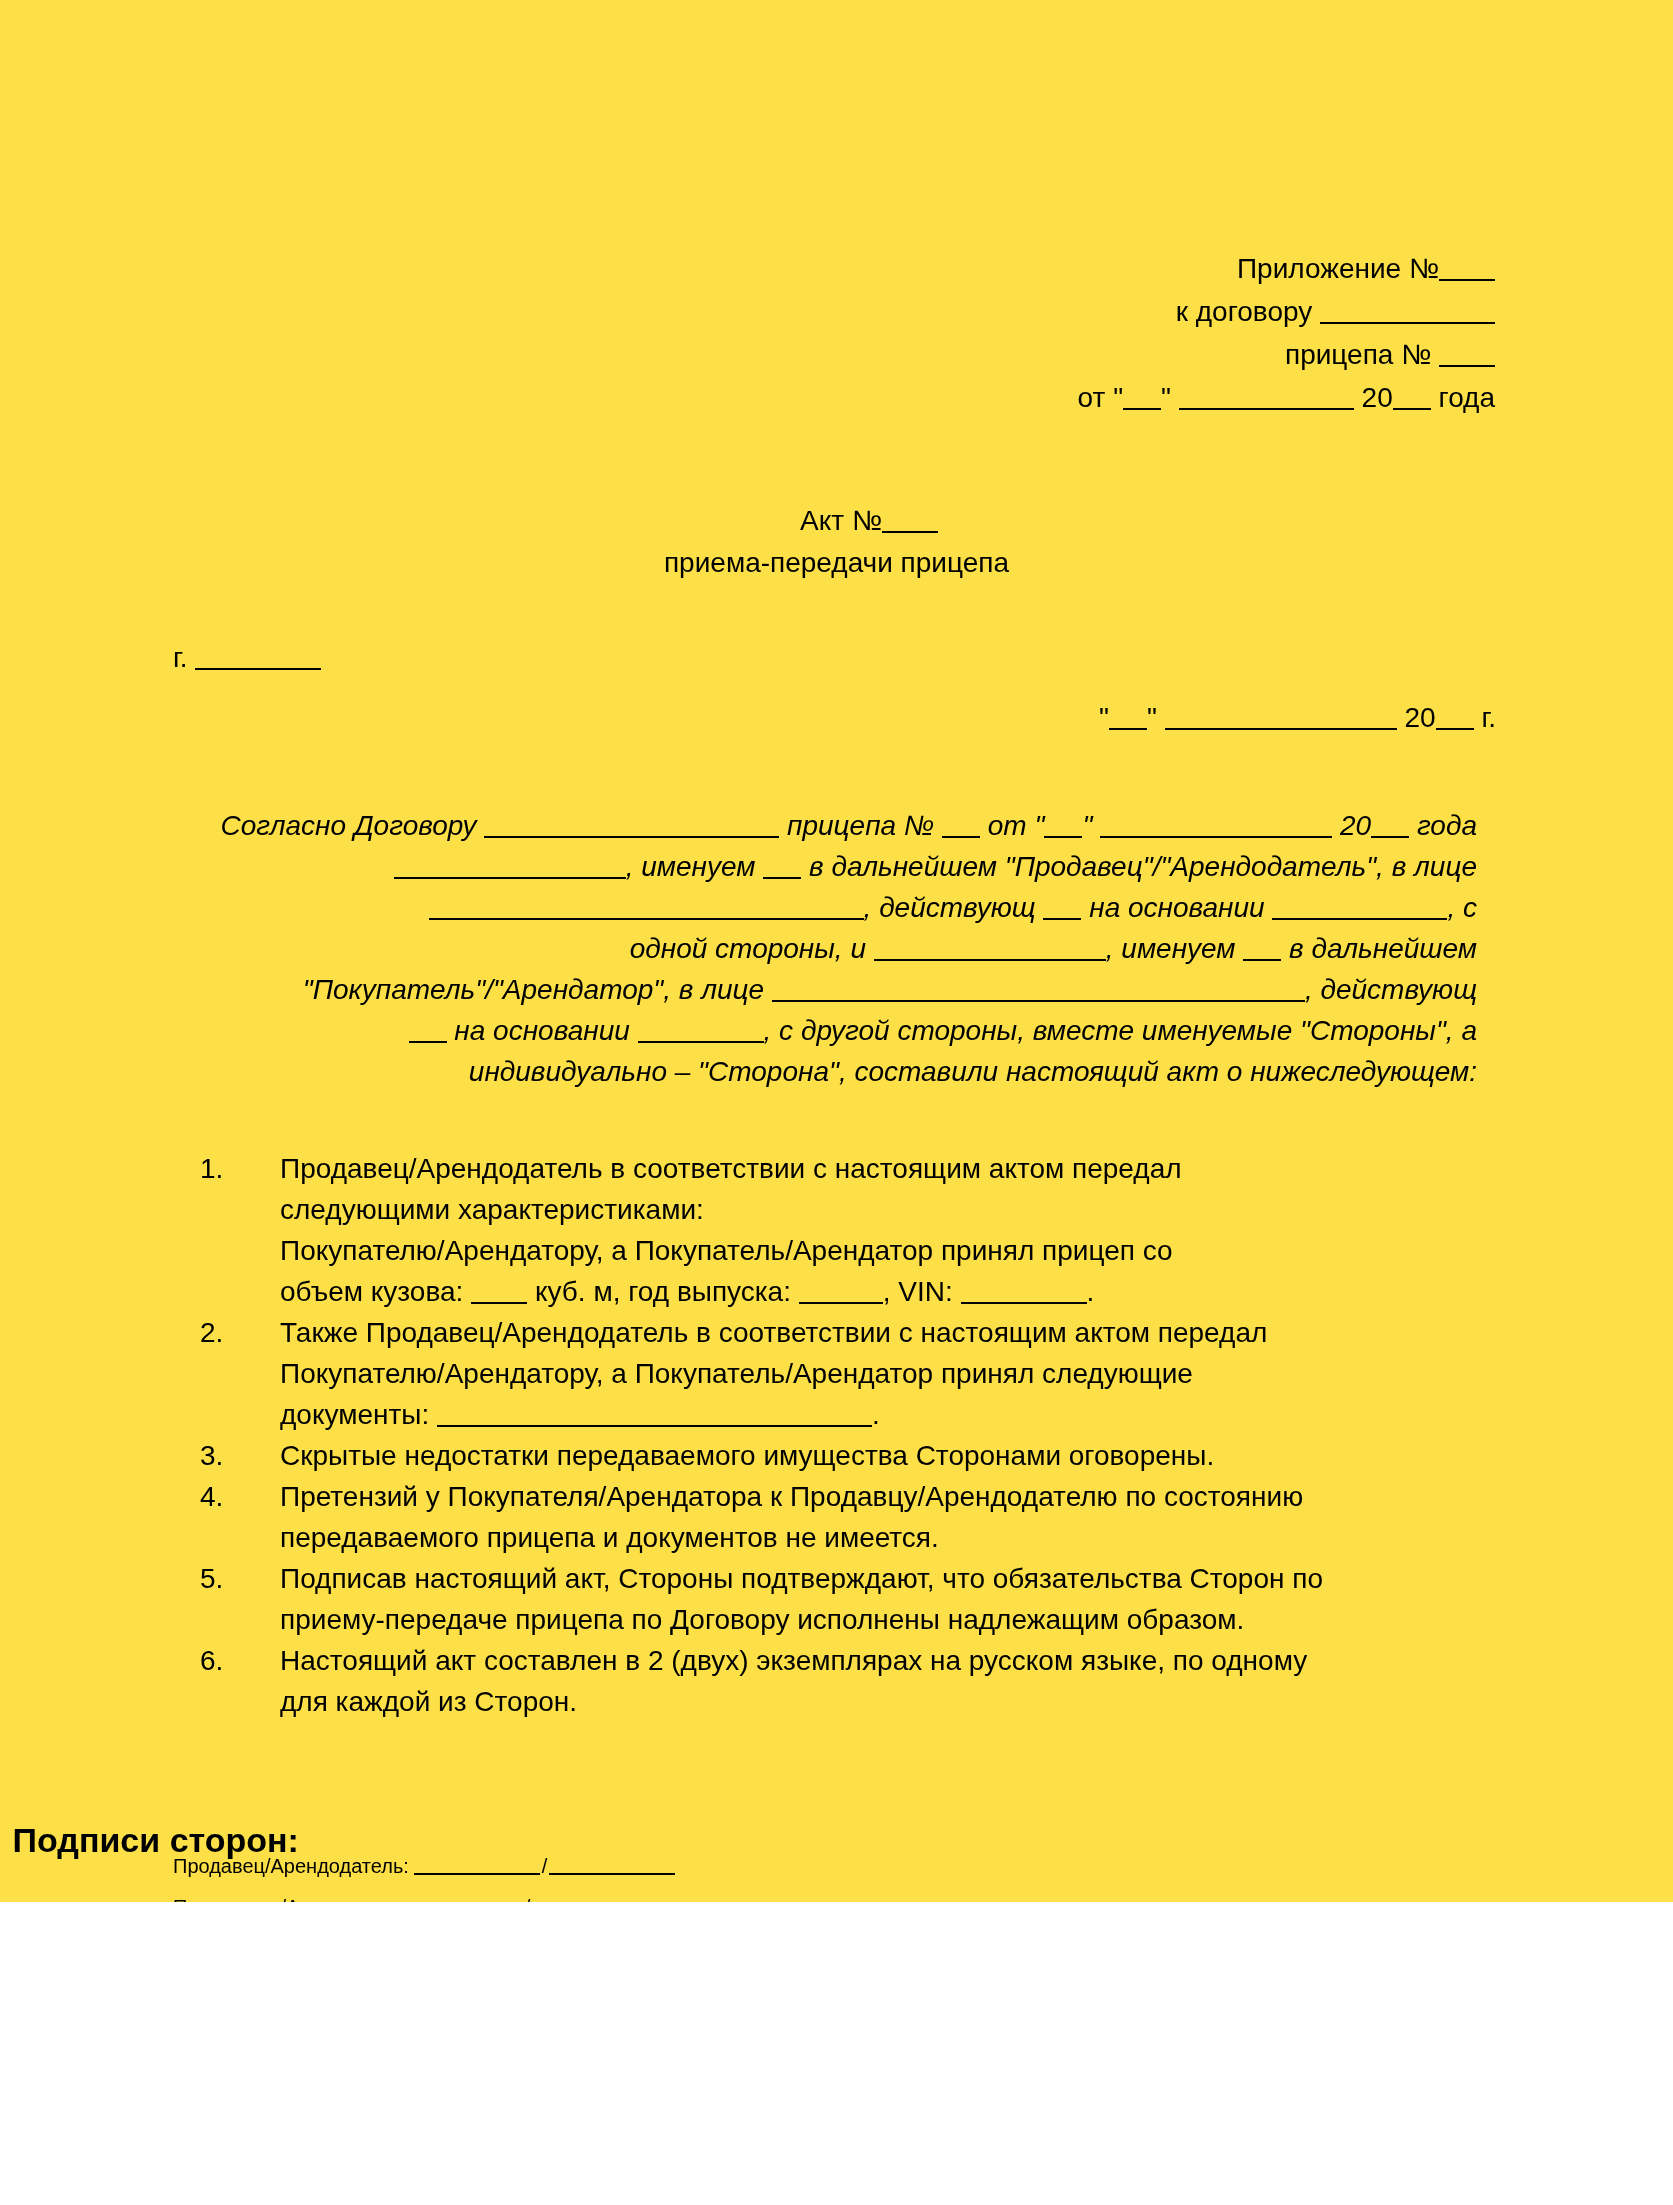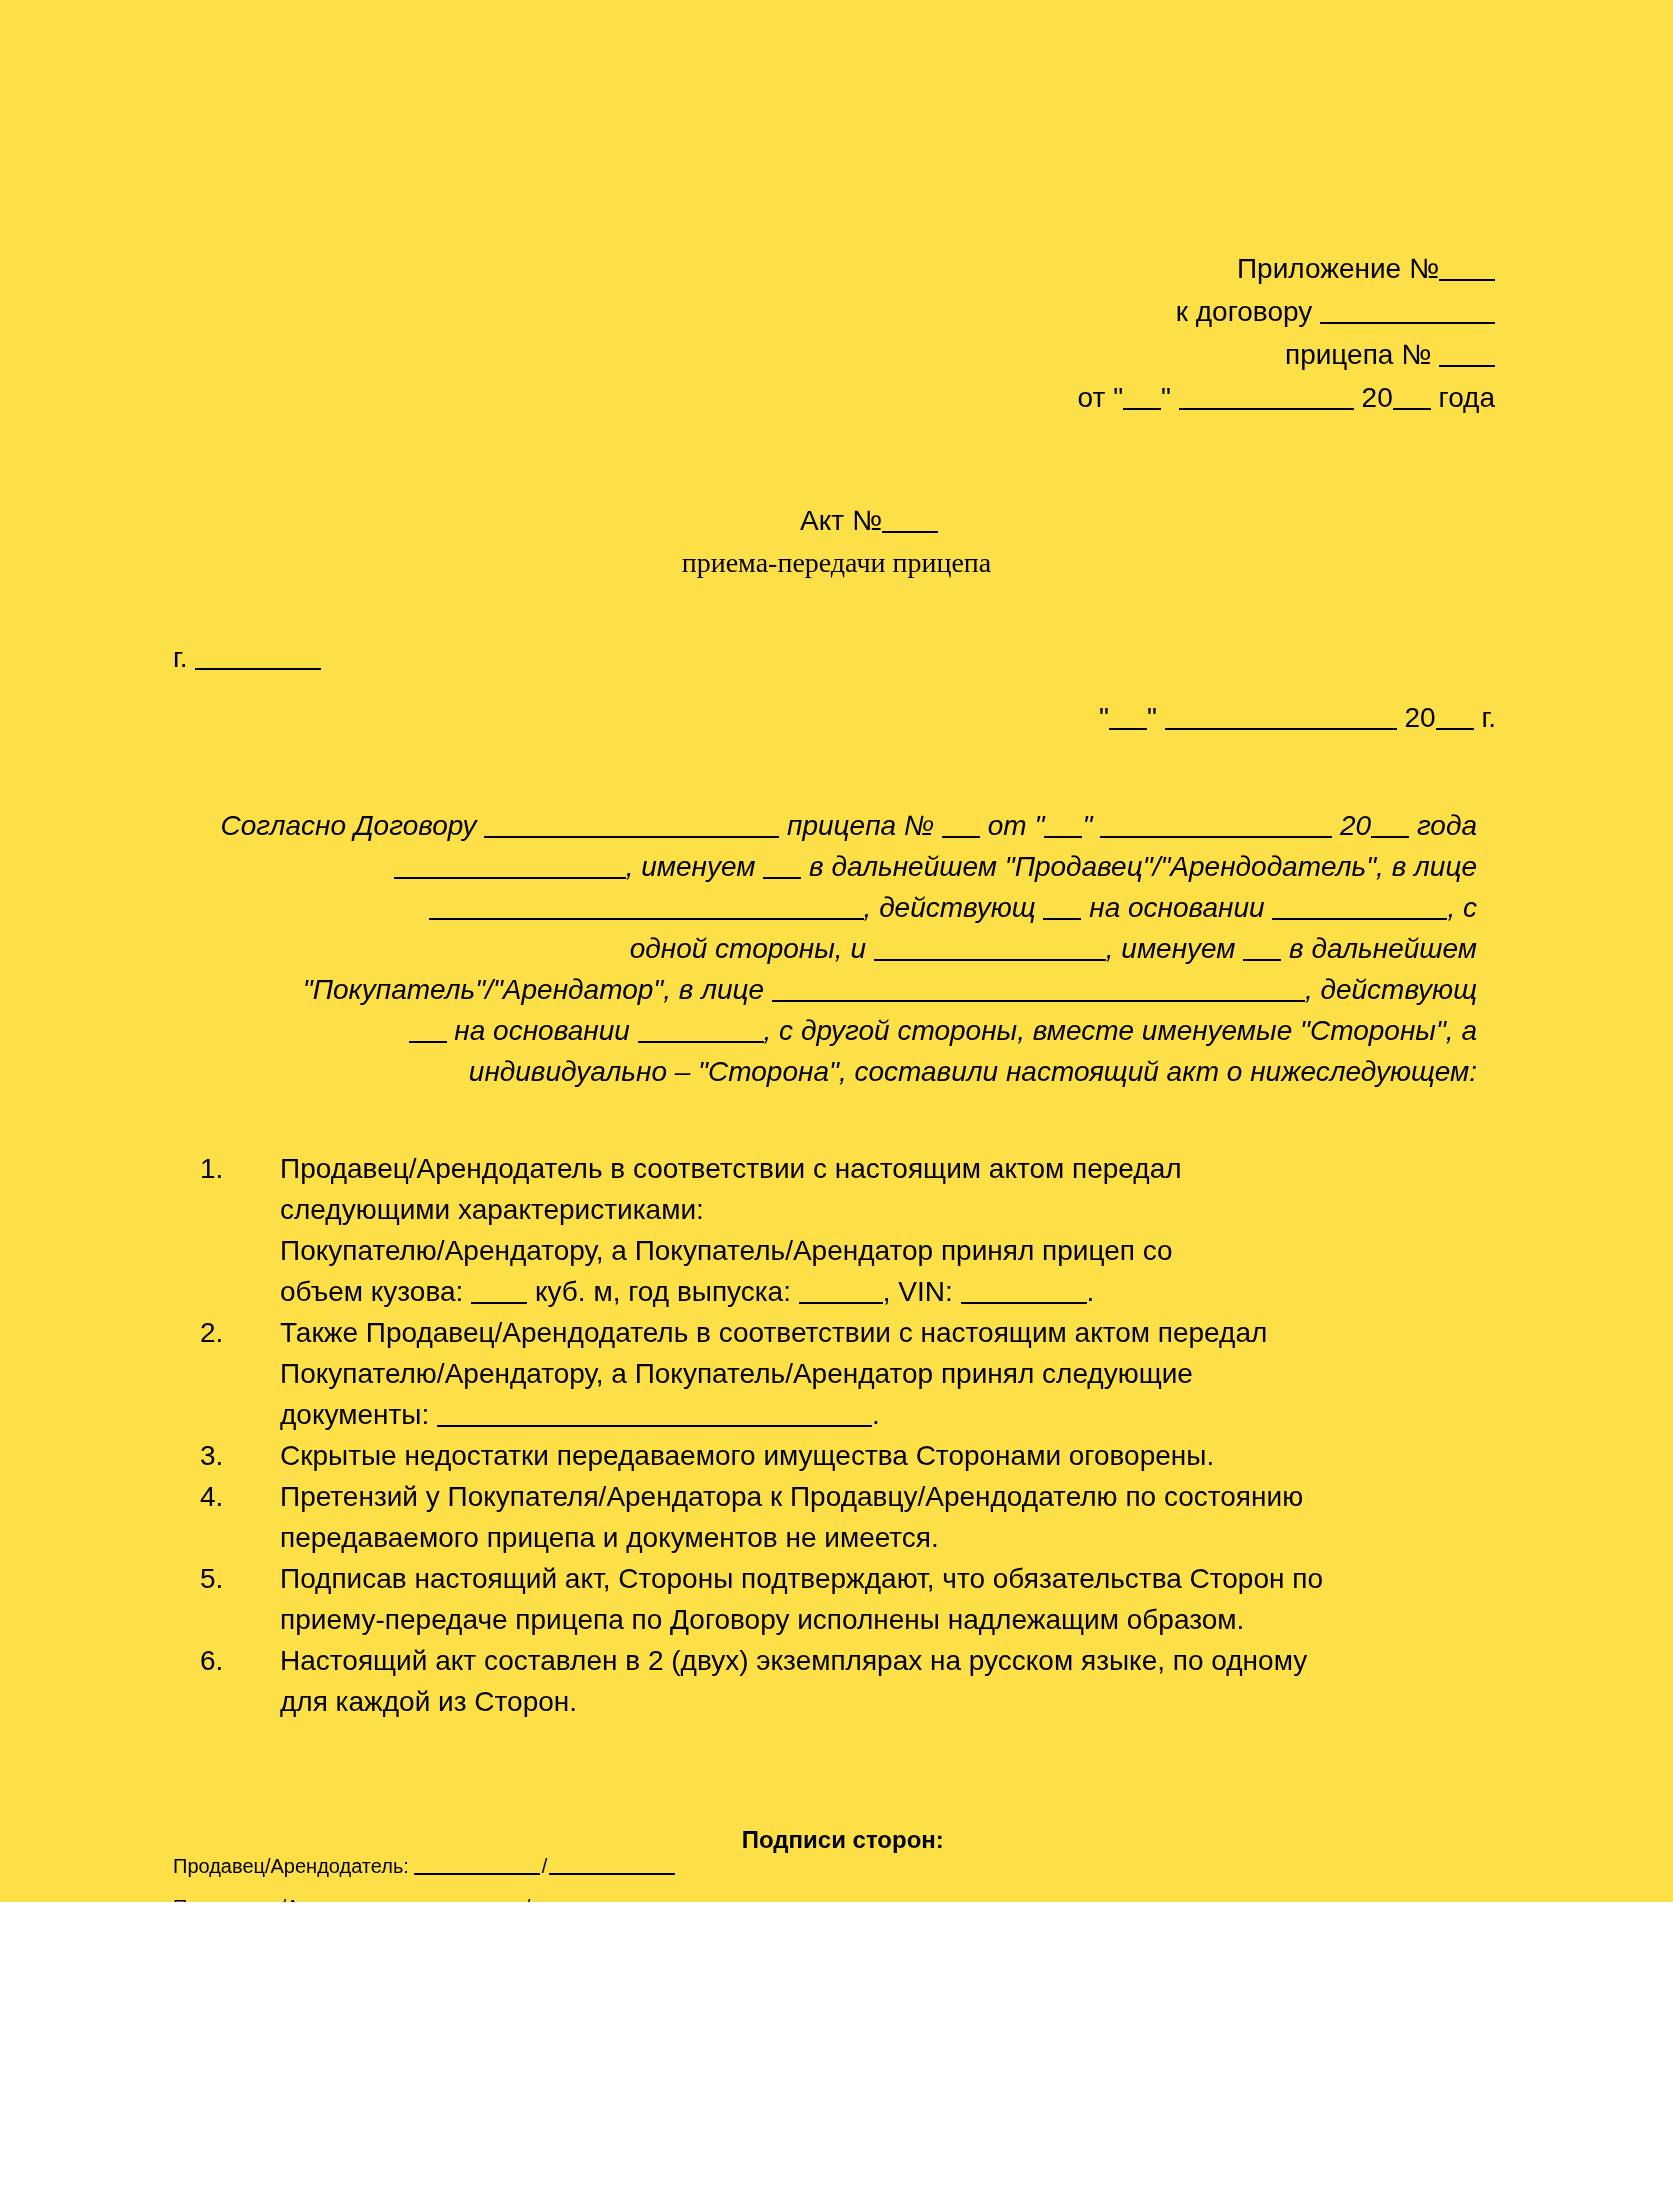--- a/index.html
+++ b/index.html
@@ -53,21 +53,21 @@
     position: absolute;
     top: 500px;
     left: 0;
     width: 1673px;
     text-align: center;
     font-size: 28px;
     line-height: 42px;
   }
   #doc-title .t-line { display: block; }
   #doc-title .t-line.l1 { padding-left: 65px; }
-  #doc-title .t-line.l2 { padding-left: 0px; font-family: Liberation Serif, serif; }
+  #doc-title .t-line.l2 { padding-left: 0px; }
 
   
   #city-date {
     position: absolute;
     top: 637px;
     left: 173px;
     width: 1323px;
     font-size: 28px;
     line-height: 42px;
   }
@@ -112,22 +112,22 @@
   }
   .clause-body { flex: 1 1 auto; }
   .clause-body .cline { display: block; white-space: nowrap; }
 
   
   #sign-heading {
     position: absolute;
     top: 1819px;
     left: 0;
     width: 1673px;
-    text-align: center;
-    font-size: 24px;
+    text-align: left;
+    font-size: 34px;
     line-height: 42px;
     font-weight: bold;
     padding-left: 12.6px;
     box-sizing: border-box;
   }
   #signatures {
     position: absolute;
     top: 1846px;
     left: 173px;
     width: 1304px;

